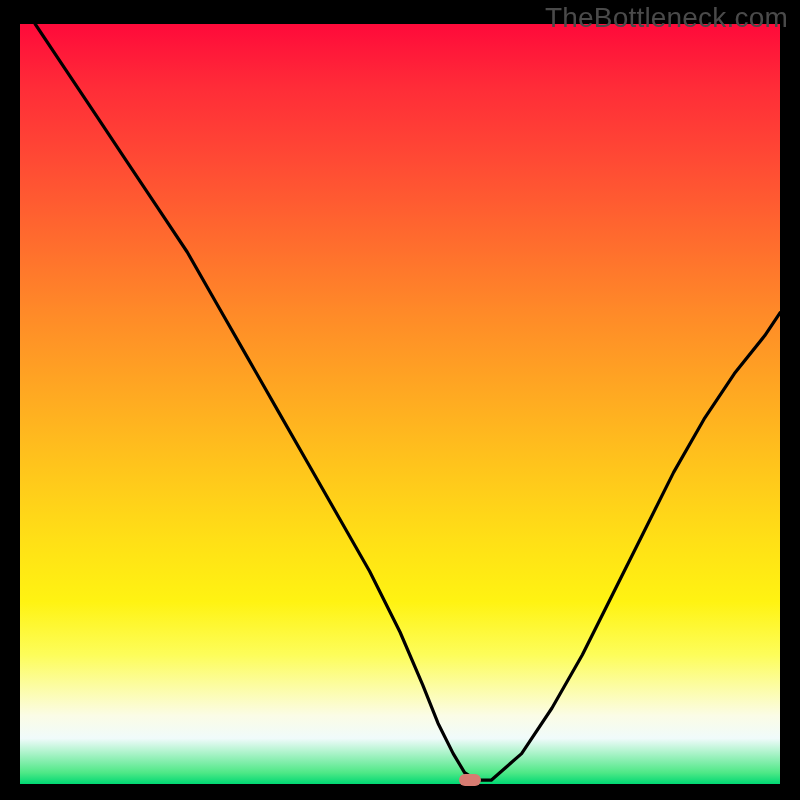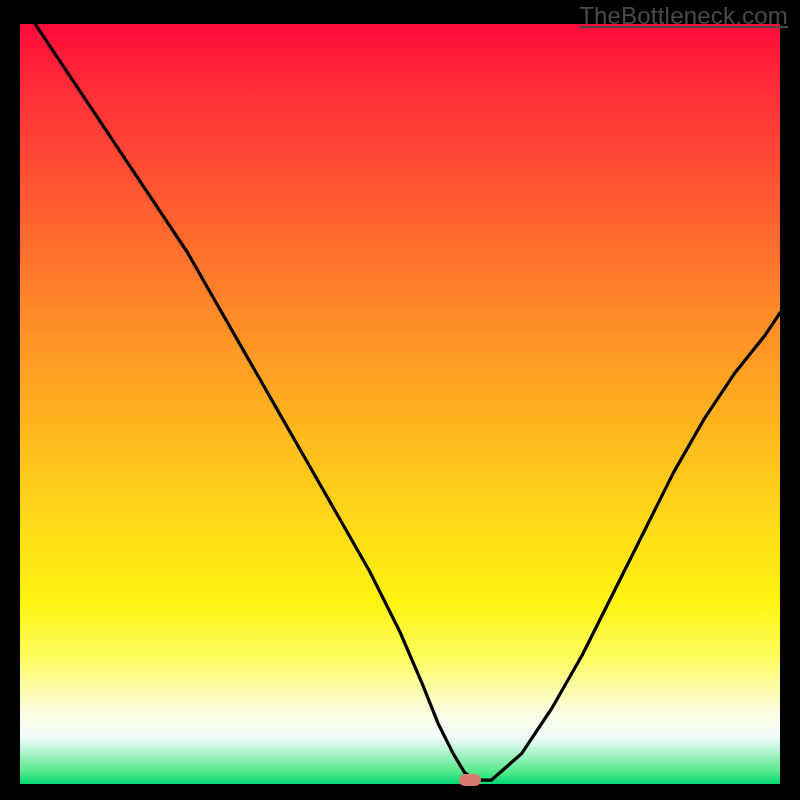--- a/index.html
+++ b/index.html
@@ -15,25 +15,24 @@
     position: relative;
     width: 800px;
     height: 800px;
     background: #000;
   }
   .watermark {
     position: absolute;
     top: 2px;
     right: 12px;
     color: #4a4a4a;
-    font-size: 24px;
+    font-size: 28px;
     font-weight: 500;
     letter-spacing: 0.2px;
     z-index: 5;
-    text-decoration: underline;
   }
   .plot {
     position: absolute;
     left: 20px;
     top: 24px;
     width: 760px;
     height: 760px;
     
     background: linear-gradient(
       to bottom,

